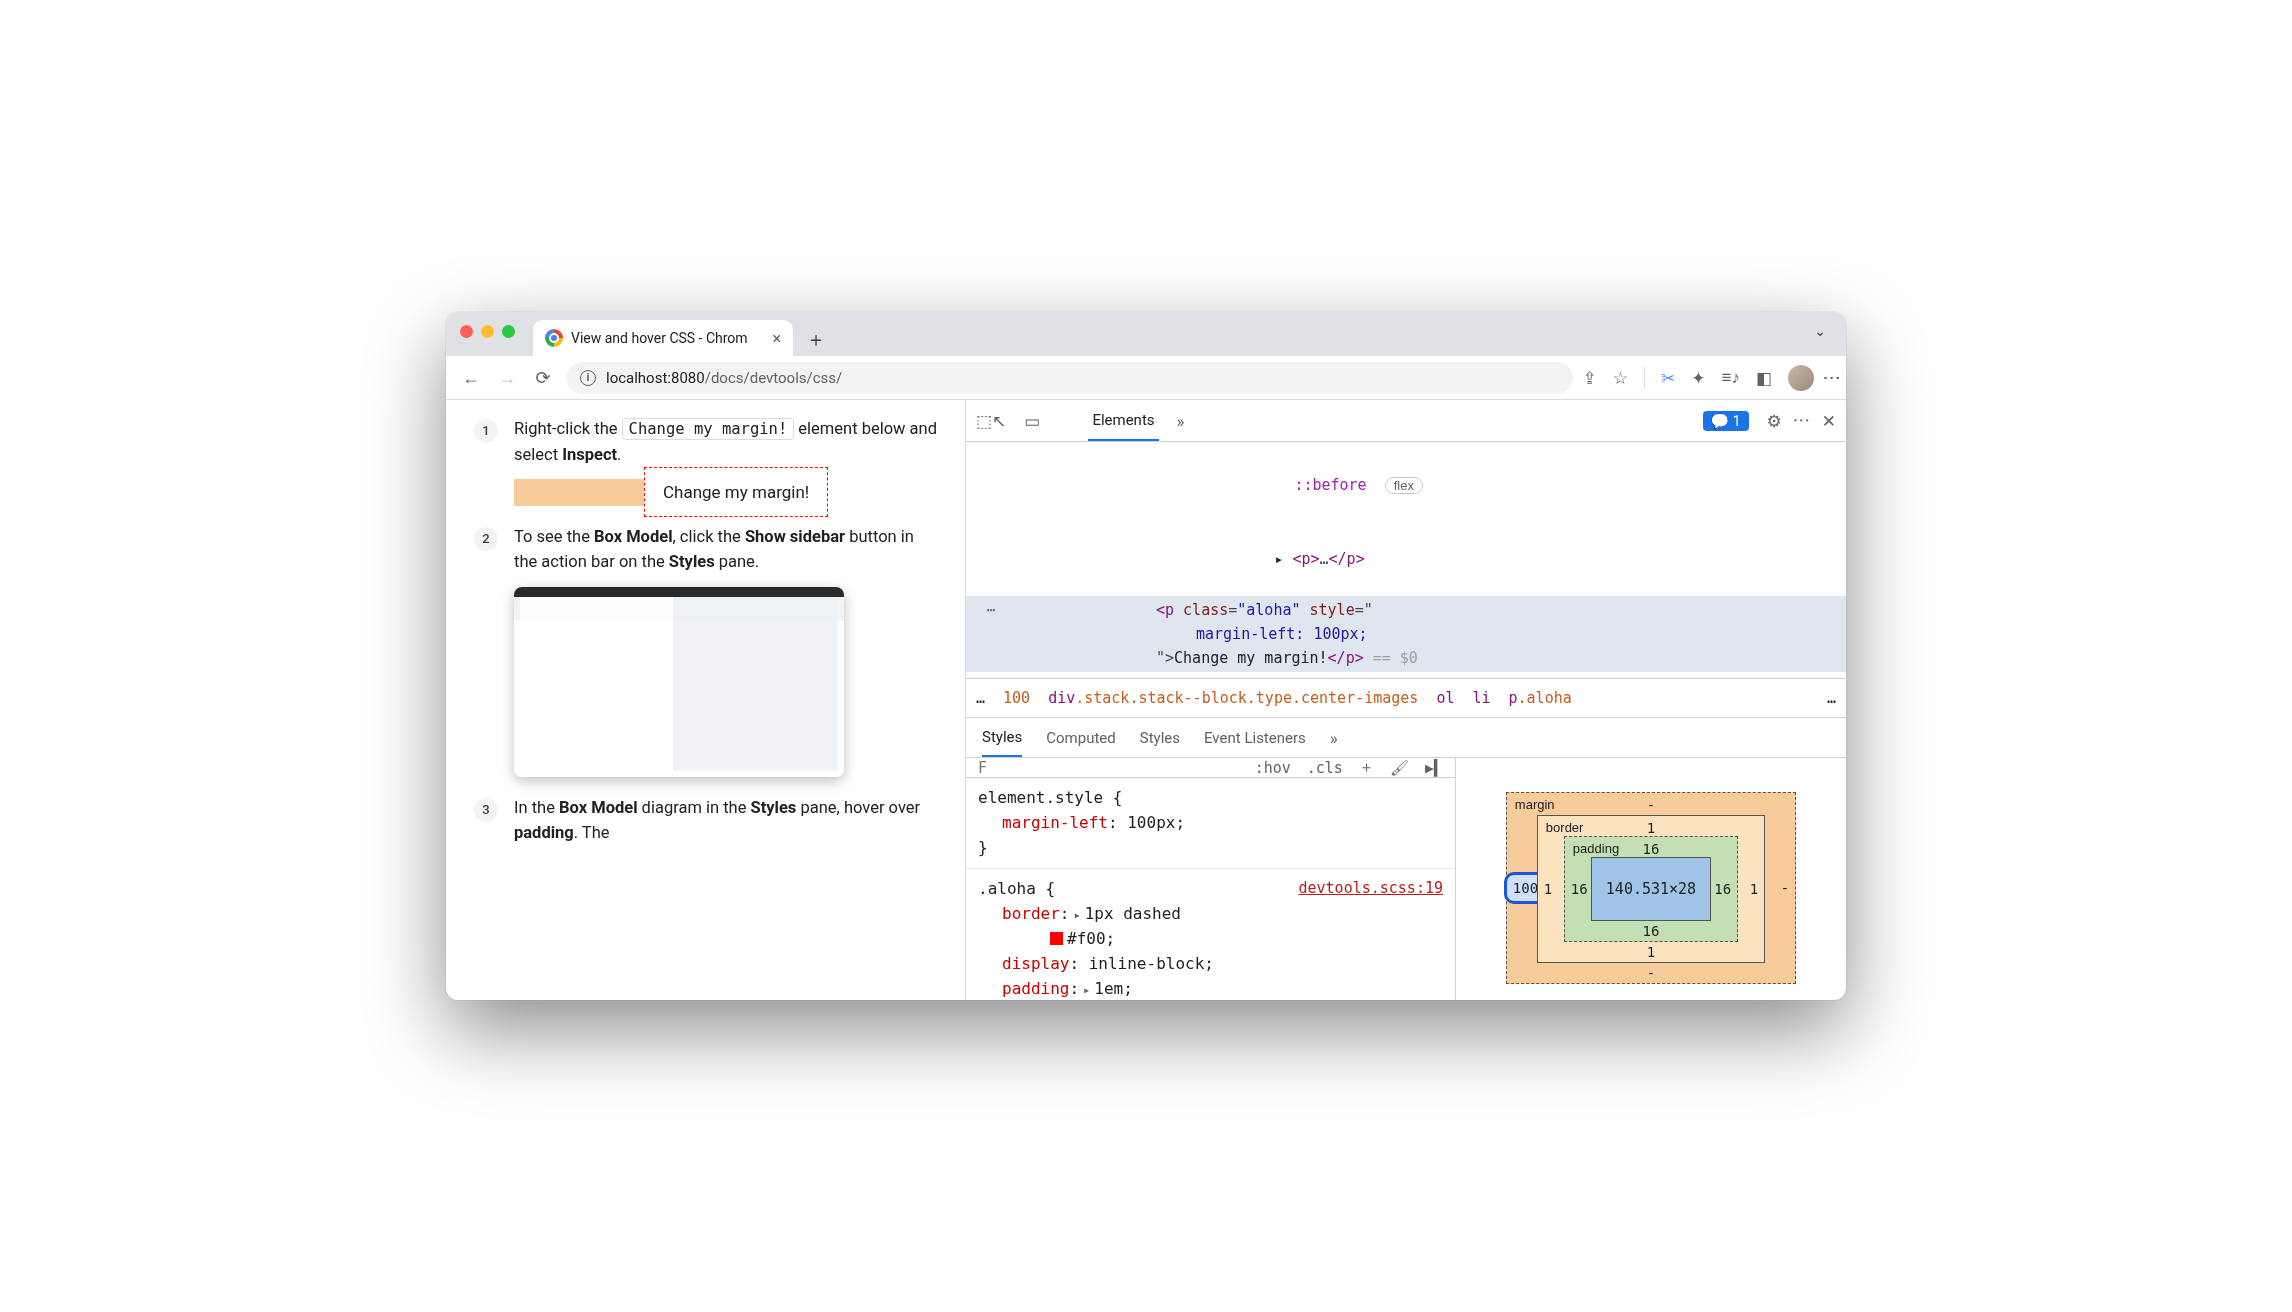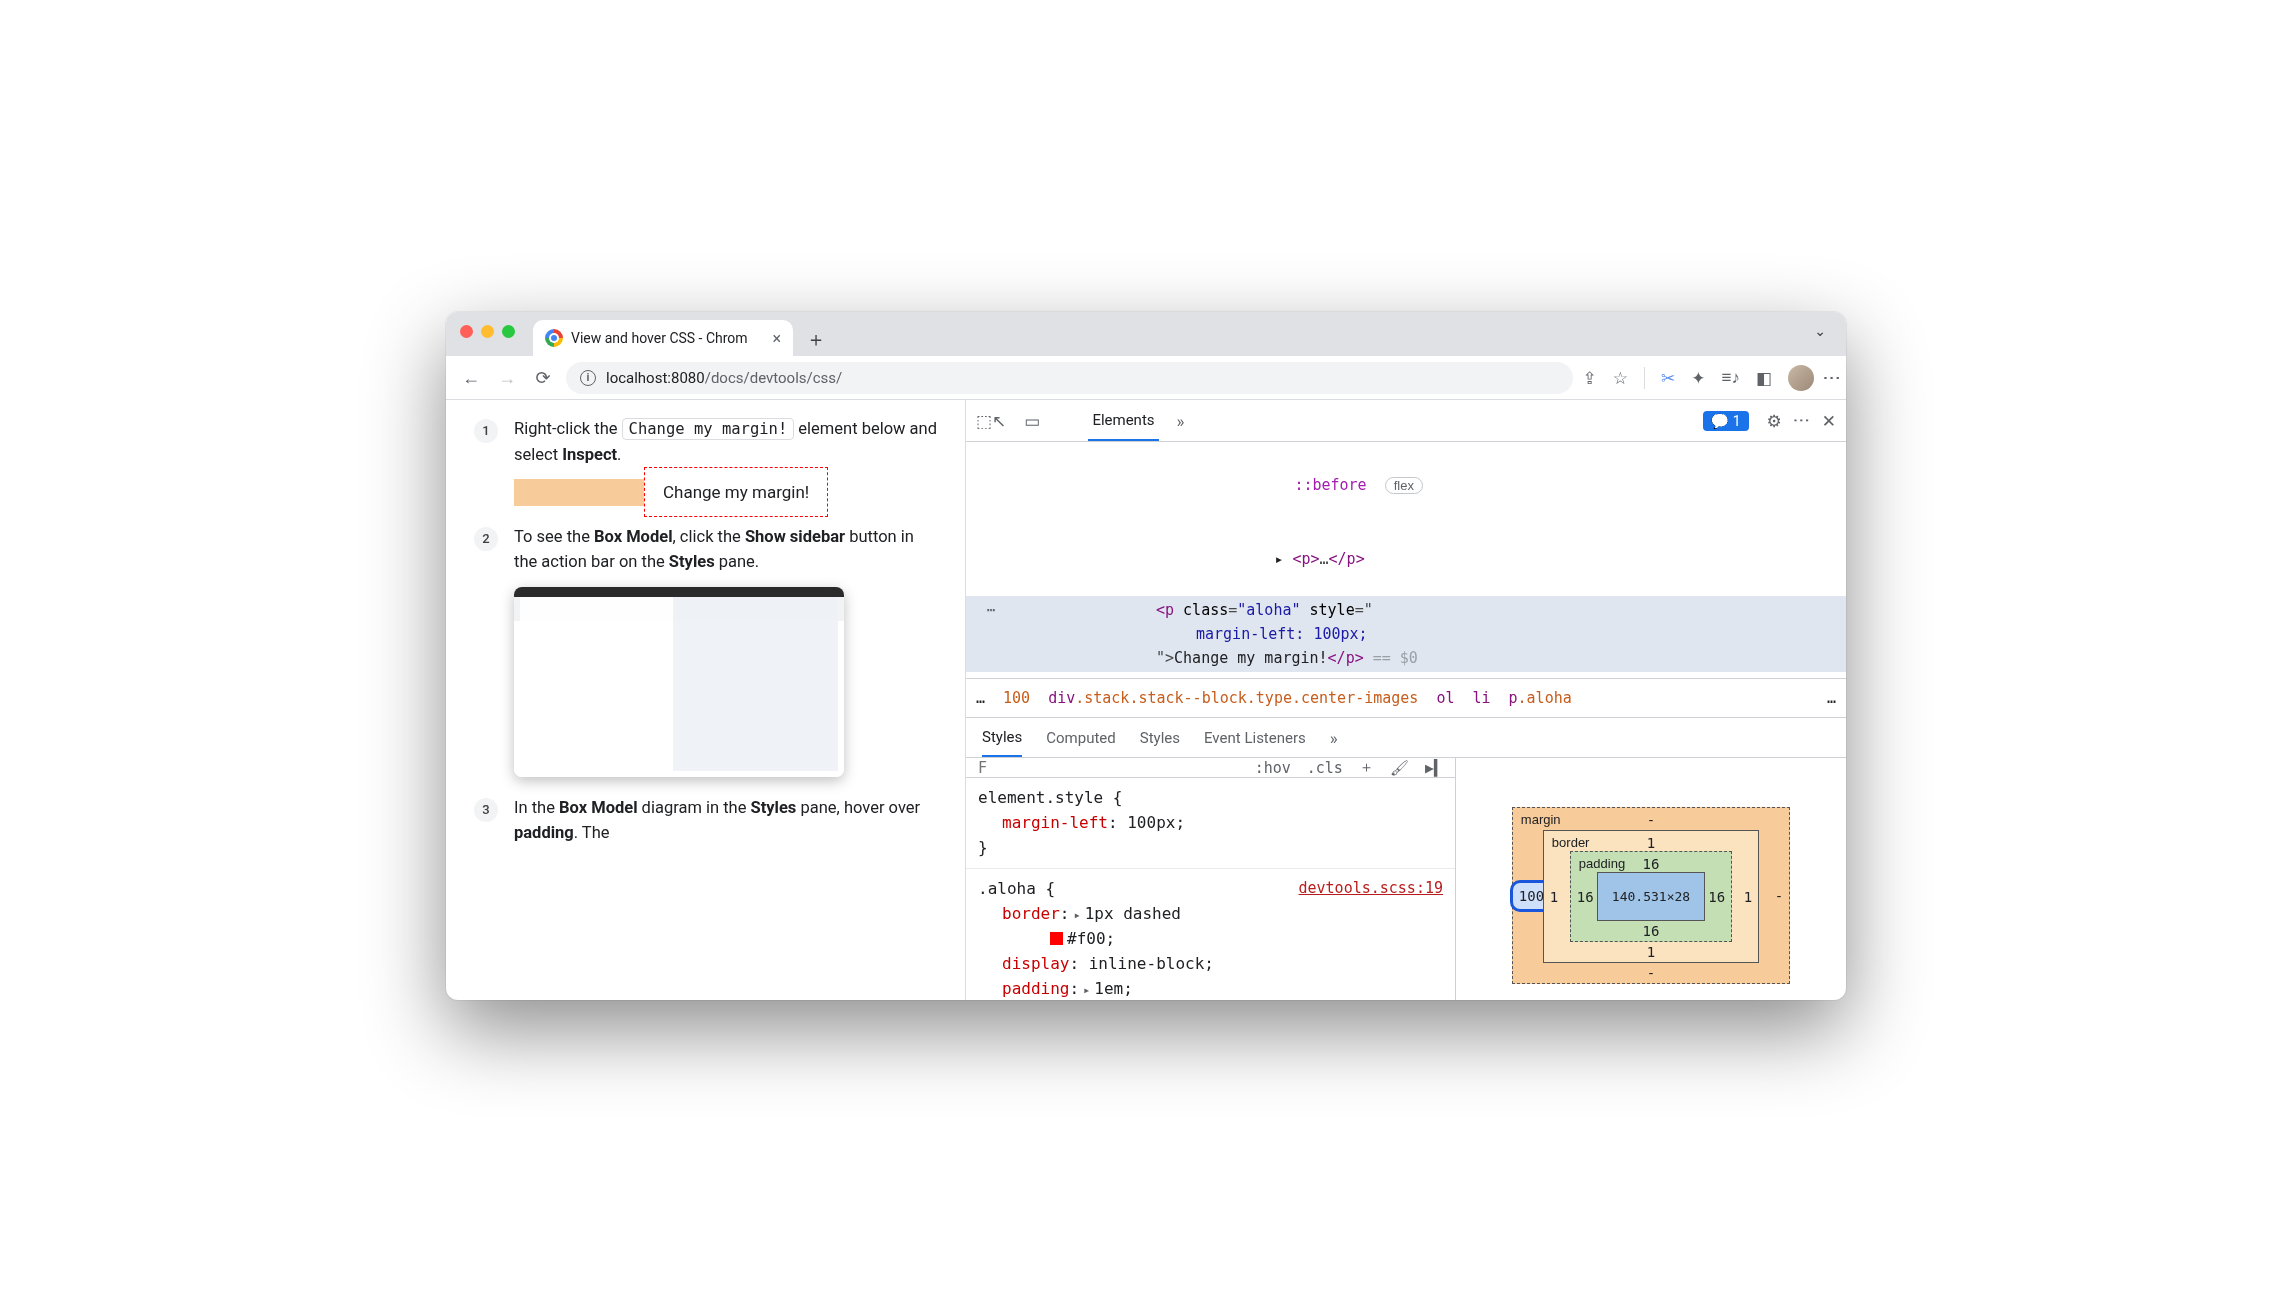--- a/index.html
+++ b/index.html
@@ -97,21 +97,21 @@
     .dt-tab{padding:0 4px;height:100%;display:flex;align-items:center;color:#202124}
     .dt-tab.active{border-bottom:2.5px solid #1a73e8}
     .bubble{display:flex;align-items:center;gap:4px;background:#1a73e8;color:#fff;border-radius:4px;padding:2px 8px;font-size:14px}
     .bubble::before{content:"💬";filter:grayscale(1) brightness(5);font-size:14px}
     
     .dom{font-family:ui-monospace,Menlo,monospace;font-size:15px;line-height:1.6;padding:6px 0 6px 0;}
     .dom-row{padding:1px 10px 1px 60px;white-space:pre}
     .dom-row.indent1{padding-left:80px}
     .dom .punct{color:#48484a}
     .dom .tag{color:#881280}
-    .dom .attr{color:#000000}
+    .dom .attr{color:#7f1d1d}
     .dom .val{color:#1a1aa6}
     .dom .pseudo{color:#a21caf}
     .dom .pill{border:1px solid #c4c7cc;border-radius:10px;padding:0 8px;font-size:13px;font-family:-apple-system,sans-serif;color:#5f6368}
     .ellips-gutter{position:absolute;left:0;width:50px;text-align:center;color:#5f6368}
     .dom-holder{position:relative}
     .sel-wrap{background:#dfe6ef;padding-left:60px;padding-top:2px;padding-bottom:2px}
     .sel-wrap .ghost-eq{color:#9aa0a6}
     
     .crumbs{border-top:1px solid #cdd1d6;border-bottom:1px solid #cdd1d6;height:40px;display:flex;align-items:center;padding:0 10px;gap:18px;font-family:ui-monospace,Menlo,monospace;font-size:15px;color:#5f6368;overflow:hidden}
     .crumbs .purple{color:#881280}
@@ -132,21 +132,21 @@
     .rule-block .src{float:right;color:#b91c1c;text-decoration:underline;font-size:15px}
     .prop{color:#c80000}
     .valc{color:#202124}
     .swatch{display:inline-block;width:13px;height:13px;background:#f00;vertical-align:-1px;margin-right:4px}
     .tri{color:#5f6368;font-size:12px;margin:0 4px}
     
     .boxmodel{width:390px;padding:16px;font-family:ui-monospace,Menlo,monospace;font-size:14px;color:#202124;display:flex;align-items:flex-end;justify-content:center}
     .bm-margin{background:#f8cc9a;border:1.5px dashed #555;padding:22px 30px 20px 30px;position:relative}
     .bm-border{background:#fde2b2;border:1.5px solid #555;padding:20px 26px;position:relative}
     .bm-padding{background:#c6dcb9;border:1.5px dashed #555;padding:20px 26px;position:relative}
-    .bm-content{background:#a8c8e4;border:1.5px solid #555;padding:16px 14px;font-size:13px}
+    .bm-content{background:#a8c8e4;border:1.5px solid #555;padding:22px 14px;font-size:15px}
     .bm-lbl{position:absolute;top:4px;left:8px;font-size:13px;font-family:-apple-system,sans-serif}
     .bm-val{position:absolute;font-size:14px}
     .bm-val.t{top:4px;left:50%;transform:translateX(-50%)}
     .bm-val.b{bottom:2px;left:50%;transform:translateX(-50%)}
     .bm-val.l{left:6px;top:50%;transform:translateY(-50%)}
     .bm-val.r{right:6px;top:50%;transform:translateY(-50%)}
     .bm-margin>.bm-val.t,.bm-margin>.bm-val.b{content:"-"}
     .highlight-100{position:absolute;left:-3px;top:50%;transform:translateY(-50%);border:3px solid #1a56db;border-radius:10px;padding:5px 6px;background:#cfe0fa}
     .bm-border{background:#fbe3c0}
     .bm-padding{background:#c4dfb4}

